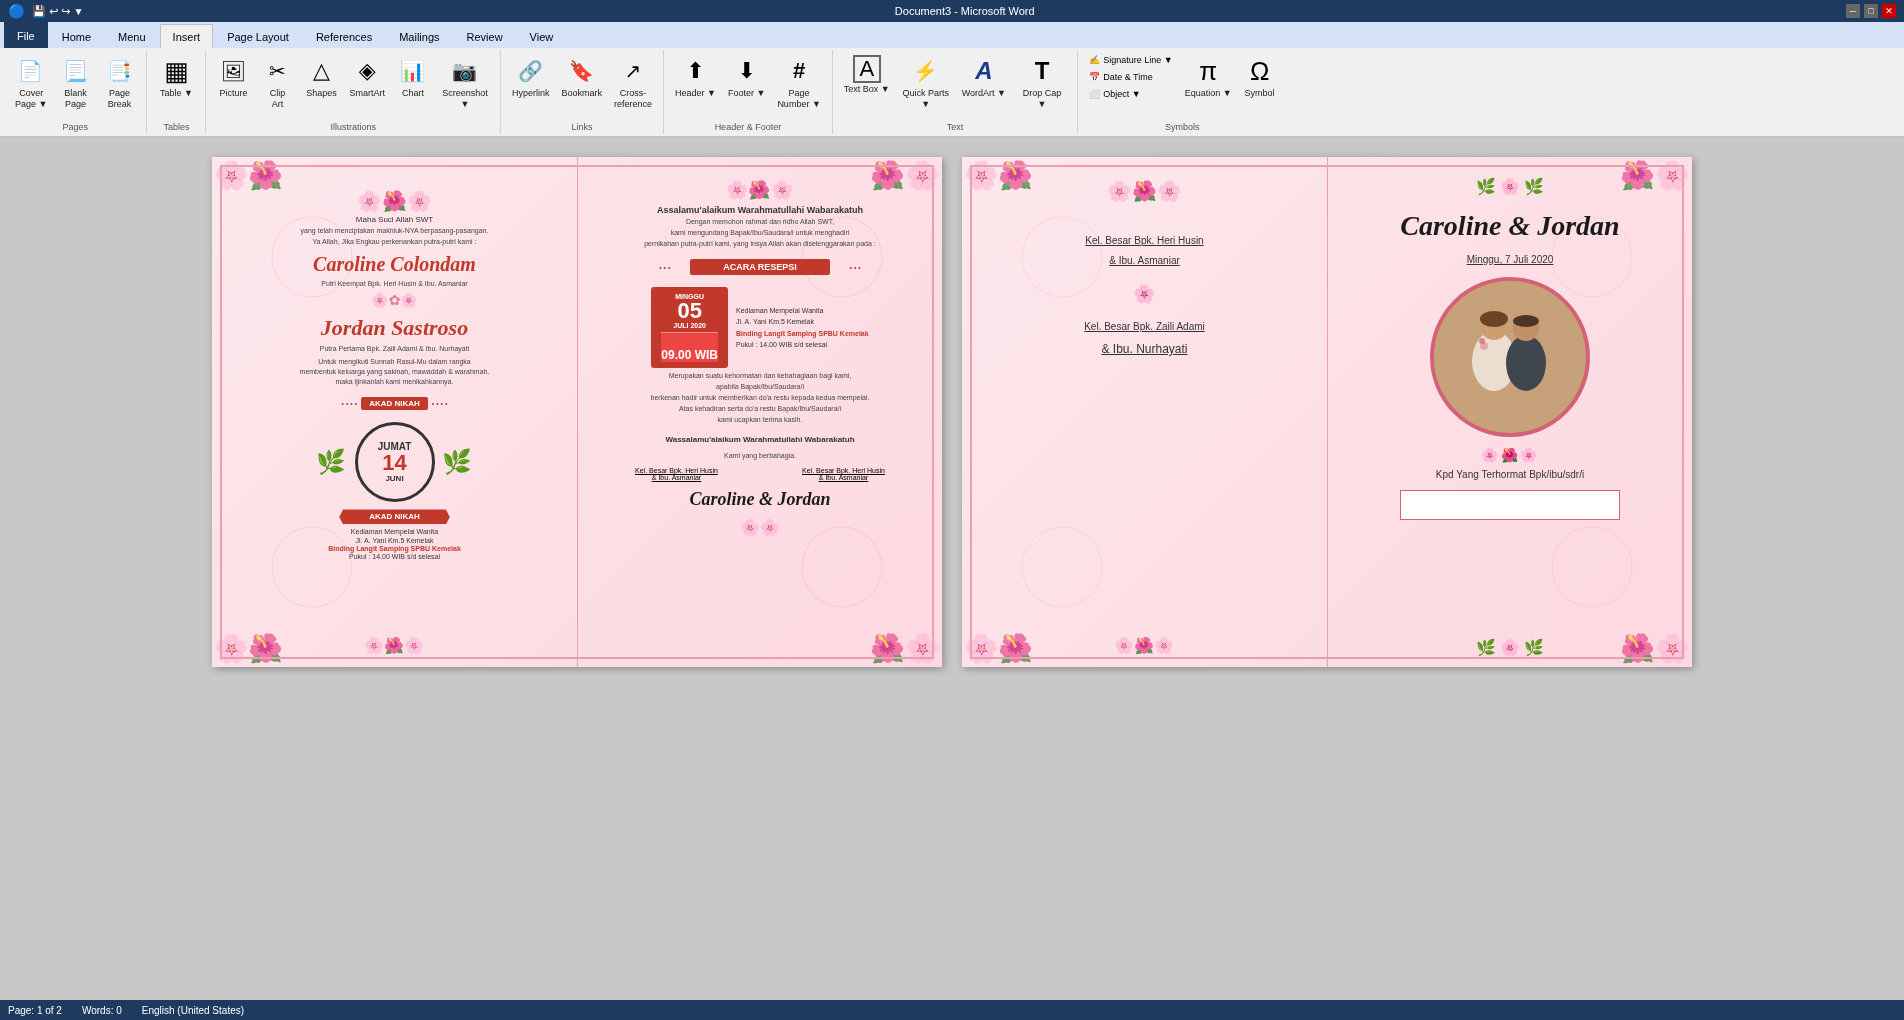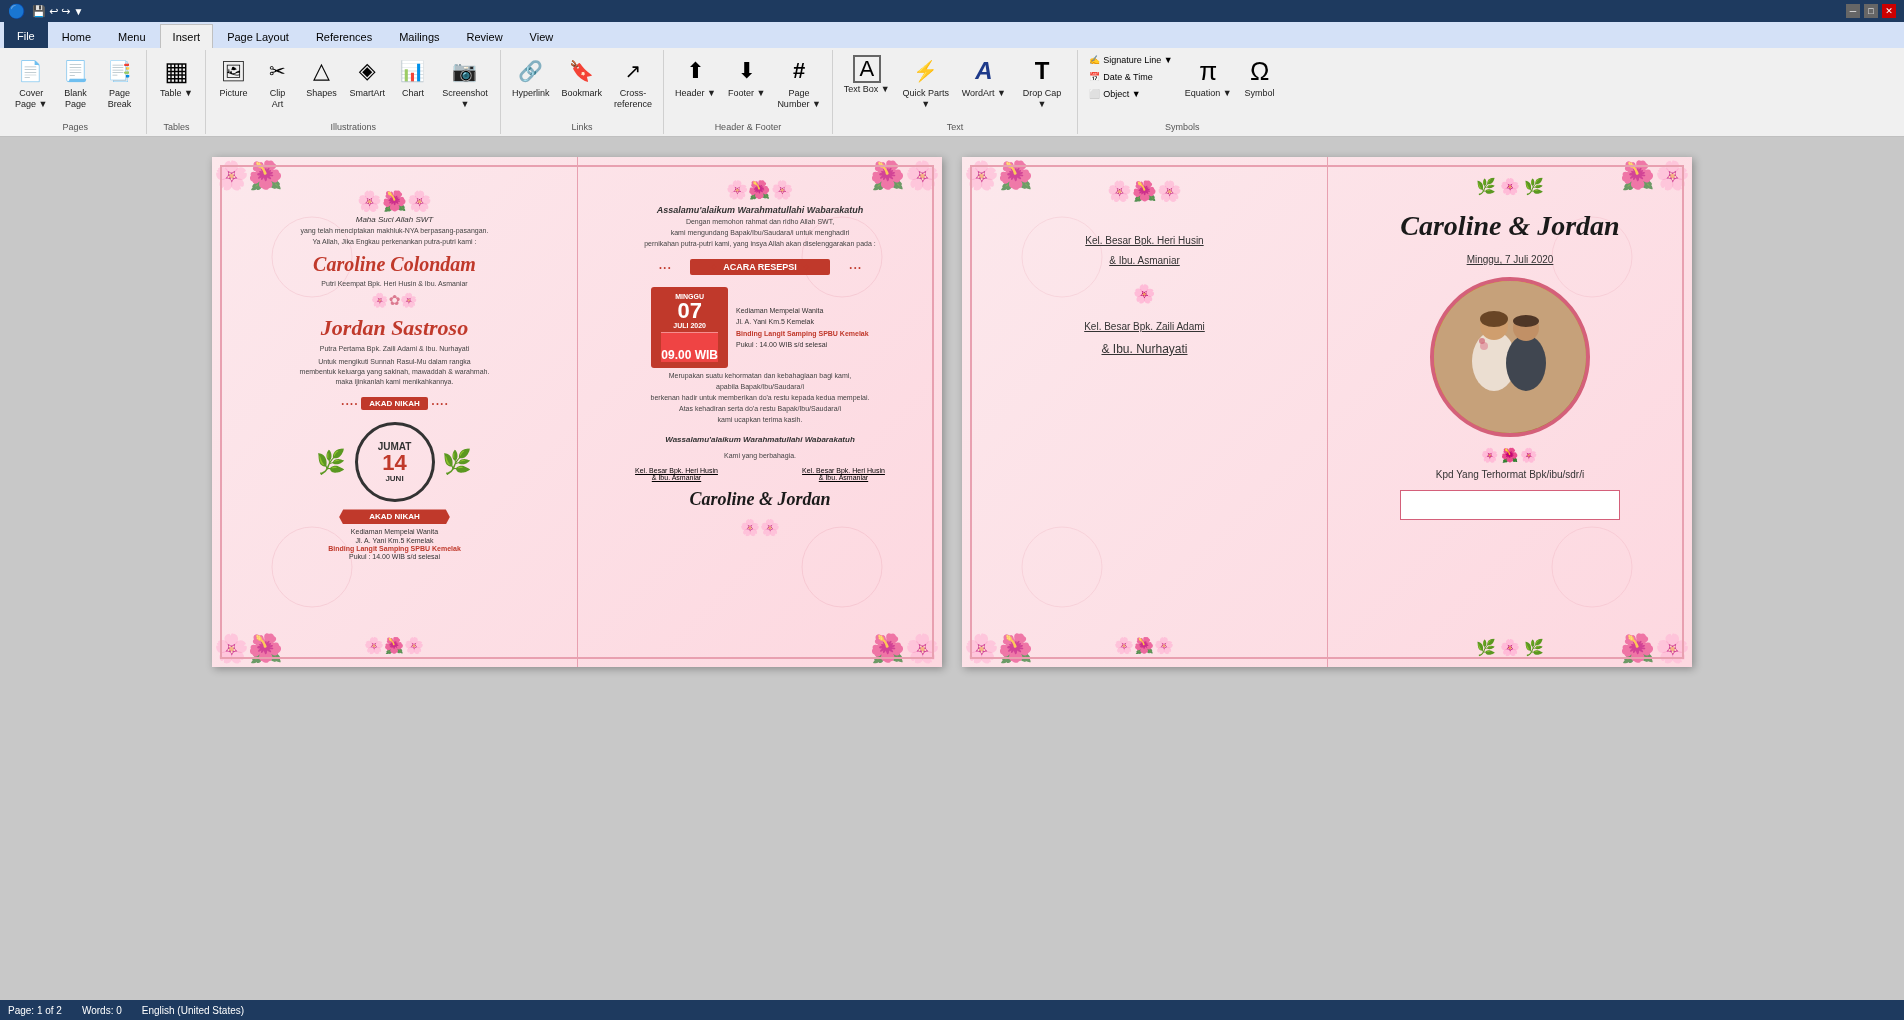--- a/index.html
+++ b/index.html
@@ -248,21 +248,20 @@
       position: relative;
       z-index: 3;
       border-left: 1px solid #e8a0b0;
     }
 
     
     .arabic-text {
       font-size: 8px;
       color: #333;
       text-align: center;
-      font-style: italic;
       margin-bottom: 3px;
     }
     .invitation-subtext {
       font-size: 7px;
       color: #444;
       text-align: center;
       margin-bottom: 4px;
     }
     .name-script {
       font-family: Georgia, 'Times New Roman', serif;
@@ -446,20 +445,21 @@
 <body>
 
 <div class="title-bar">
   <div style="display:flex;gap:3px;align-items:center;">
     <span style="font-size:14px;margin-right:4px;">🔵</span>
     <span style="color:white;cursor:pointer;font-size:11px;">💾</span>
     <span style="color:white;cursor:pointer;font-size:11px;">↩</span>
     <span style="color:white;cursor:pointer;font-size:11px;">↪</span>
     <span style="color:white;cursor:pointer;font-size:10px;">▼</span>
   </div>
+  <div class="title-bar-center">Document3 - Microsoft Word</div>
   <div class="title-bar-controls">
     <button class="title-btn">─</button>
     <button class="title-btn">□</button>
     <button class="title-btn" style="background:#c00;">✕</button>
   </div>
 </div>
 
 <div class="ribbon">
 
   <div class="tab-bar">
@@ -714,21 +714,21 @@
           <span style="color:#c0392b;font-size:8px;">✦</span>
         </div>
         <div style="color:#c0392b;font-size:7px;">• • •</div>
       </div>
 
       <div class="reception-box">
         <div style="position:relative;">
 
           <div style="background:#c0392b;color:white;padding:6px 10px;text-align:center;border-radius:3px;min-width:65px;">
             <div style="font-size:7px;font-weight:bold;">MINGGU</div>
-            <div style="font-size:22px;font-weight:bold;line-height:1;">07</div>
+            <div style="font-size:22px;font-weight:bold;line-height:1;">05</div>
             <div style="font-size:7px;font-weight:bold;">JULI 2020</div>
             <div style="background:#ef4444;border-top:1px solid rgba(255,255,255,0.4);margin-top:3px;padding-top:15px;font-size:12px;font-weight:bold;">09.00 WIB</div>
           </div>
         </div>
         <div class="reception-details">
           <div>Kediaman Mempelai Wanita</div>
           <div>Jl. A. Yani Km.5 Kemelak</div>
           <div style="font-weight:bold;color:#c0392b;">Binding Langit Samping SPBU Kemelak</div>
           <div>Pukul : 14.00 WIB s/d selesai</div>
         </div>

